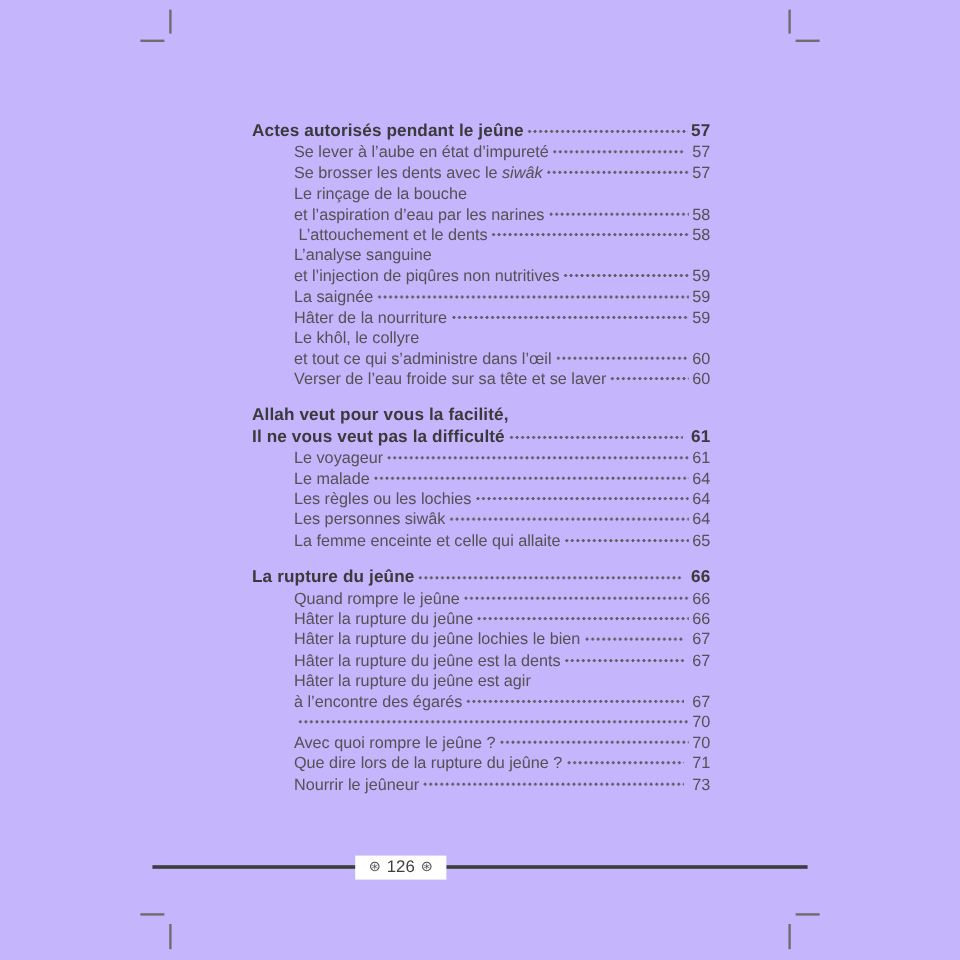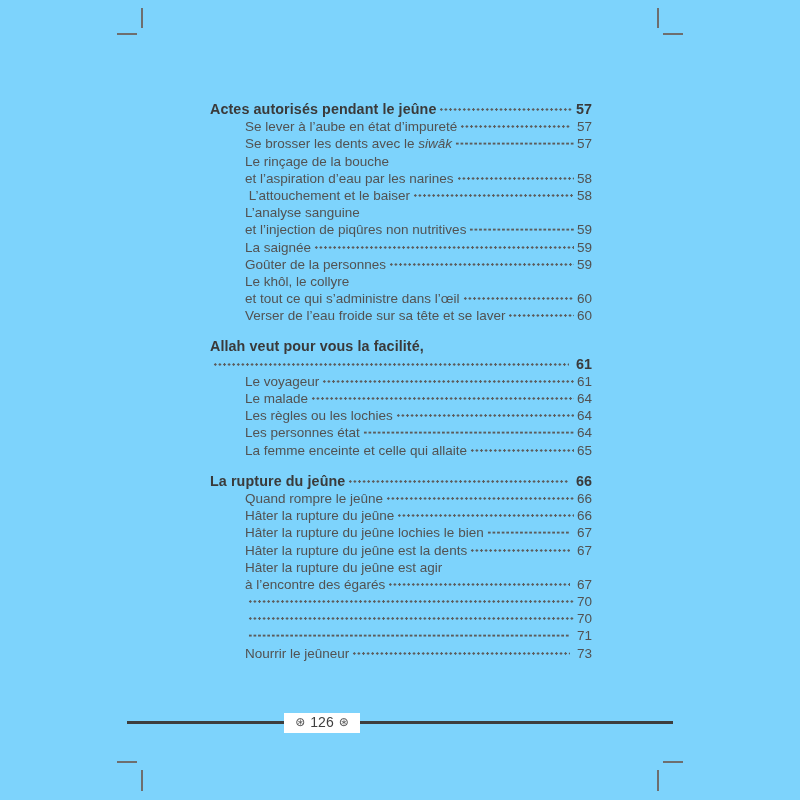--- a/index.html
+++ b/index.html
@@ -5,21 +5,21 @@
   html, body {
     margin: 0;
     padding: 0;
     background: #ffffff;
     font-family: "Liberation Sans", "DejaVu Sans", sans-serif;
   }
   .page {
     position: relative;
     width: 800px;
     height: 800px;
-    background: #7dd3fc;
+    background: #c4b5fd;
     overflow: hidden;
   }
   
   .crop { position: absolute; background: #6e6e6e; }
   .crop.tl-v { left: 141px; top: 8px;   width: 2px;  height: 20px; }
   .crop.tl-h { left: 117px; top: 33px;  width: 20px; height: 2px;  }
   .crop.tr-v { left: 657px; top: 8px;   width: 2px;  height: 20px; }
   .crop.tr-h { left: 663px; top: 33px;  width: 20px; height: 2px;  }
   .crop.bl-h { left: 117px; top: 761px; width: 20px; height: 2px;  }
   .crop.bl-v { left: 141px; top: 770px; width: 2px;  height: 21px; }
@@ -69,20 +69,21 @@
     top: 721px;
     height: 3px;
     background: #3d3d3d;
   }
   .folio-wrap {
     position: absolute;
     left: 0;
     top: 713px;
     width: 644px;
     text-align: center;
+    padding-left: 12px;
   }
   .folio {
     display: inline-block;
     background: #ffffff;
     padding: 0 6px;
     color: #3f3f3f;
     font-size: 14px;
     line-height: 19px;
   }
   .folio .ornament {
@@ -126,39 +127,39 @@
         </div>
         <div class="toc-row indent">
           <span class="toc-text">Le rinçage de la bouche</span>
         </div>
         <div class="toc-row indent">
           <span class="toc-text">et l’aspiration d’eau par les narines</span>
           <span class="dots"></span>
           <span class="pnum">58</span>
         </div>
         <div class="toc-row indent">
-          <span class="toc-text"> L’attouchement et le baiser</span>
+          <span class="toc-text"> L’attouchement et le dents</span>
           <span class="dots"></span>
           <span class="pnum">58</span>
         </div>
         <div class="toc-row indent">
           <span class="toc-text">L’analyse sanguine</span>
         </div>
         <div class="toc-row indent">
           <span class="toc-text">et l’injection de piqûres non nutritives</span>
           <span class="dots"></span>
           <span class="pnum">59</span>
         </div>
         <div class="toc-row indent">
           <span class="toc-text">La saignée</span>
           <span class="dots"></span>
           <span class="pnum">59</span>
         </div>
         <div class="toc-row indent">
-          <span class="toc-text">Goûter de la personnes</span>
+          <span class="toc-text">Hâter de la nourriture</span>
           <span class="dots"></span>
           <span class="pnum">59</span>
         </div>
         <div class="toc-row indent">
           <span class="toc-text">Le khôl, le collyre</span>
         </div>
         <div class="toc-row indent">
           <span class="toc-text">et tout ce qui s’administre dans l’œil</span>
           <span class="dots"></span>
           <span class="pnum">60</span>
@@ -167,40 +168,41 @@
           <span class="toc-text">Verser de l’eau froide sur sa tête et se laver</span>
           <span class="dots"></span>
           <span class="pnum">60</span>
         </div>
       </div>
       <div class="toc-section">
         <div class="toc-row bold">
           <span class="toc-text">Allah veut pour vous la facilité,</span>
         </div>
         <div class="toc-row bold">
+          <span class="toc-text">Il ne vous veut pas la difficulté</span>
           <span class="dots"></span>
           <span class="pnum"> 61</span>
         </div>
         <div class="toc-row indent">
           <span class="toc-text">Le voyageur</span>
           <span class="dots"></span>
           <span class="pnum">61</span>
         </div>
         <div class="toc-row indent">
           <span class="toc-text">Le malade</span>
           <span class="dots"></span>
           <span class="pnum">64</span>
         </div>
         <div class="toc-row indent">
           <span class="toc-text">Les règles ou les lochies</span>
           <span class="dots"></span>
           <span class="pnum">64</span>
         </div>
         <div class="toc-row indent">
-          <span class="toc-text">Les personnes état</span>
+          <span class="toc-text">Les personnes siwâk</span>
           <span class="dots"></span>
           <span class="pnum">64</span>
         </div>
         <div class="toc-row indent">
           <span class="toc-text">La femme enceinte et celle qui allaite</span>
           <span class="dots"></span>
           <span class="pnum">65</span>
         </div>
       </div>
       <div class="toc-section">
@@ -235,24 +237,26 @@
         <div class="toc-row indent">
           <span class="toc-text">à l’encontre des égarés</span>
           <span class="dots"></span>
           <span class="pnum"> 67</span>
         </div>
         <div class="toc-row indent">
           <span class="dots"></span>
           <span class="pnum">70</span>
         </div>
         <div class="toc-row indent">
+          <span class="toc-text">Avec quoi rompre le jeûne ?</span>
           <span class="dots"></span>
           <span class="pnum">70</span>
         </div>
         <div class="toc-row indent">
+          <span class="toc-text">Que dire lors de la rupture du jeûne ?</span>
           <span class="dots"></span>
           <span class="pnum"> 71</span>
         </div>
         <div class="toc-row indent">
           <span class="toc-text">Nourrir le jeûneur</span>
           <span class="dots"></span>
           <span class="pnum"> 73</span>
         </div>
       </div>
     </main>

